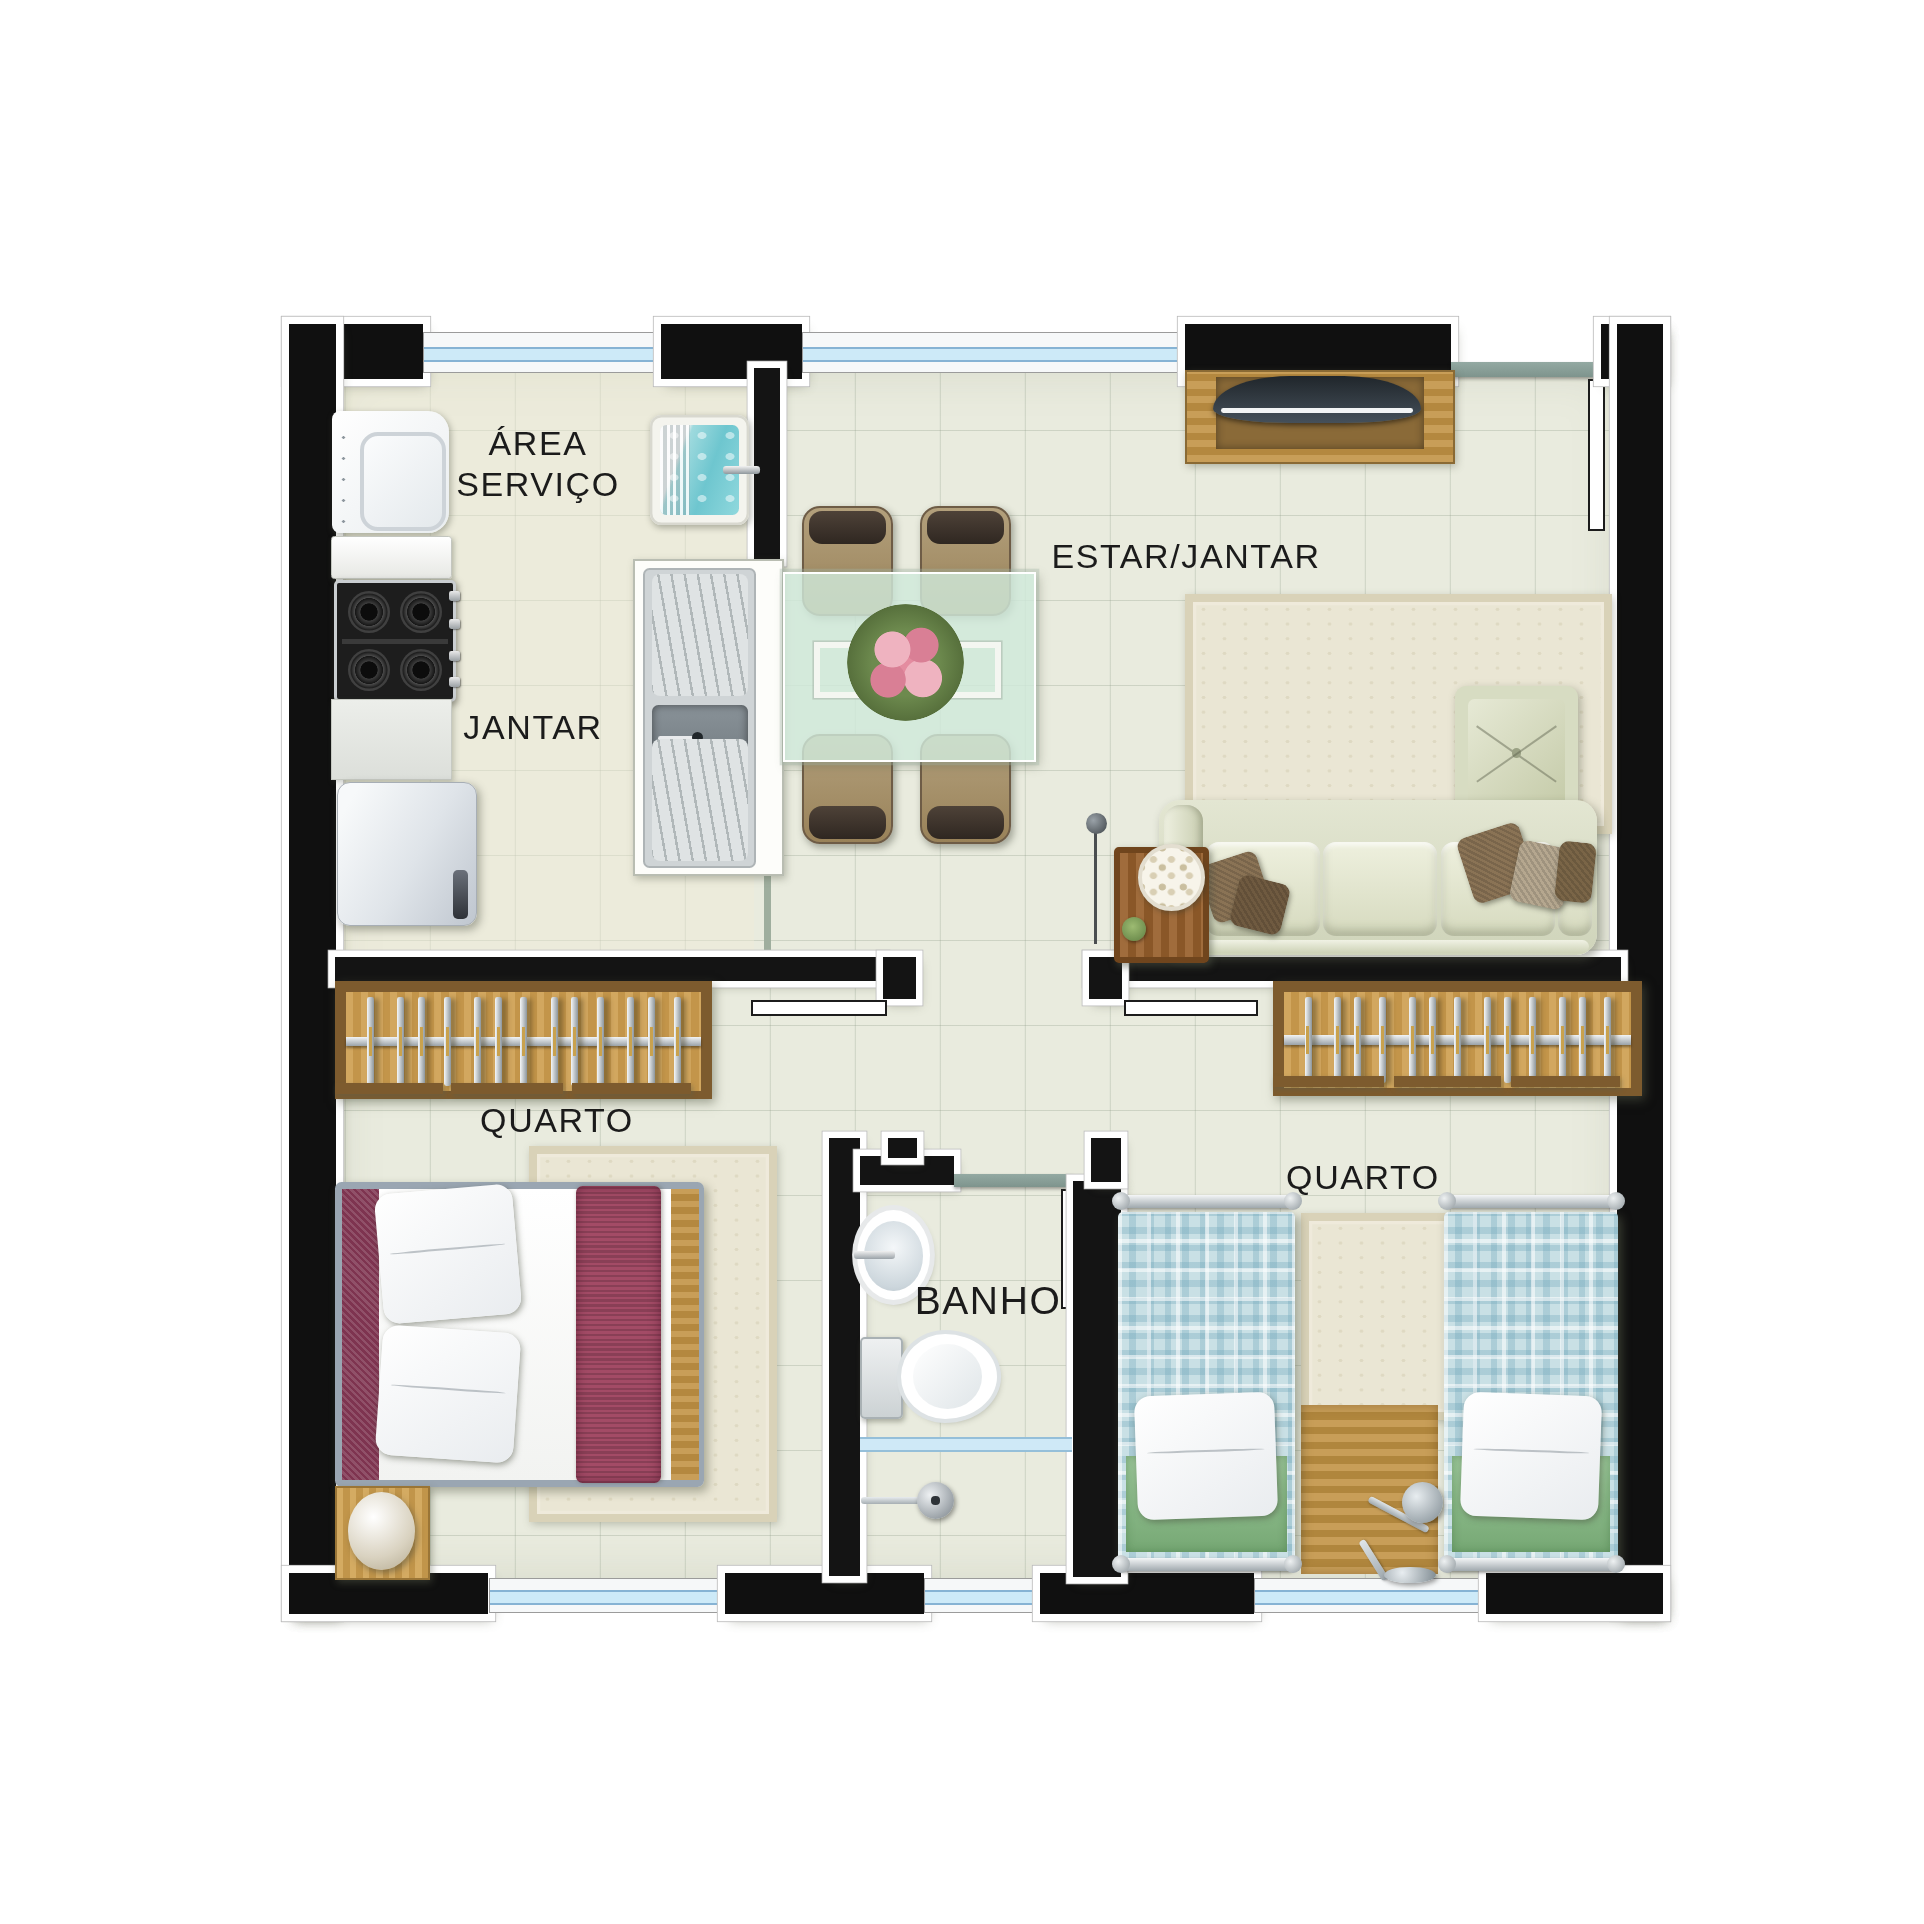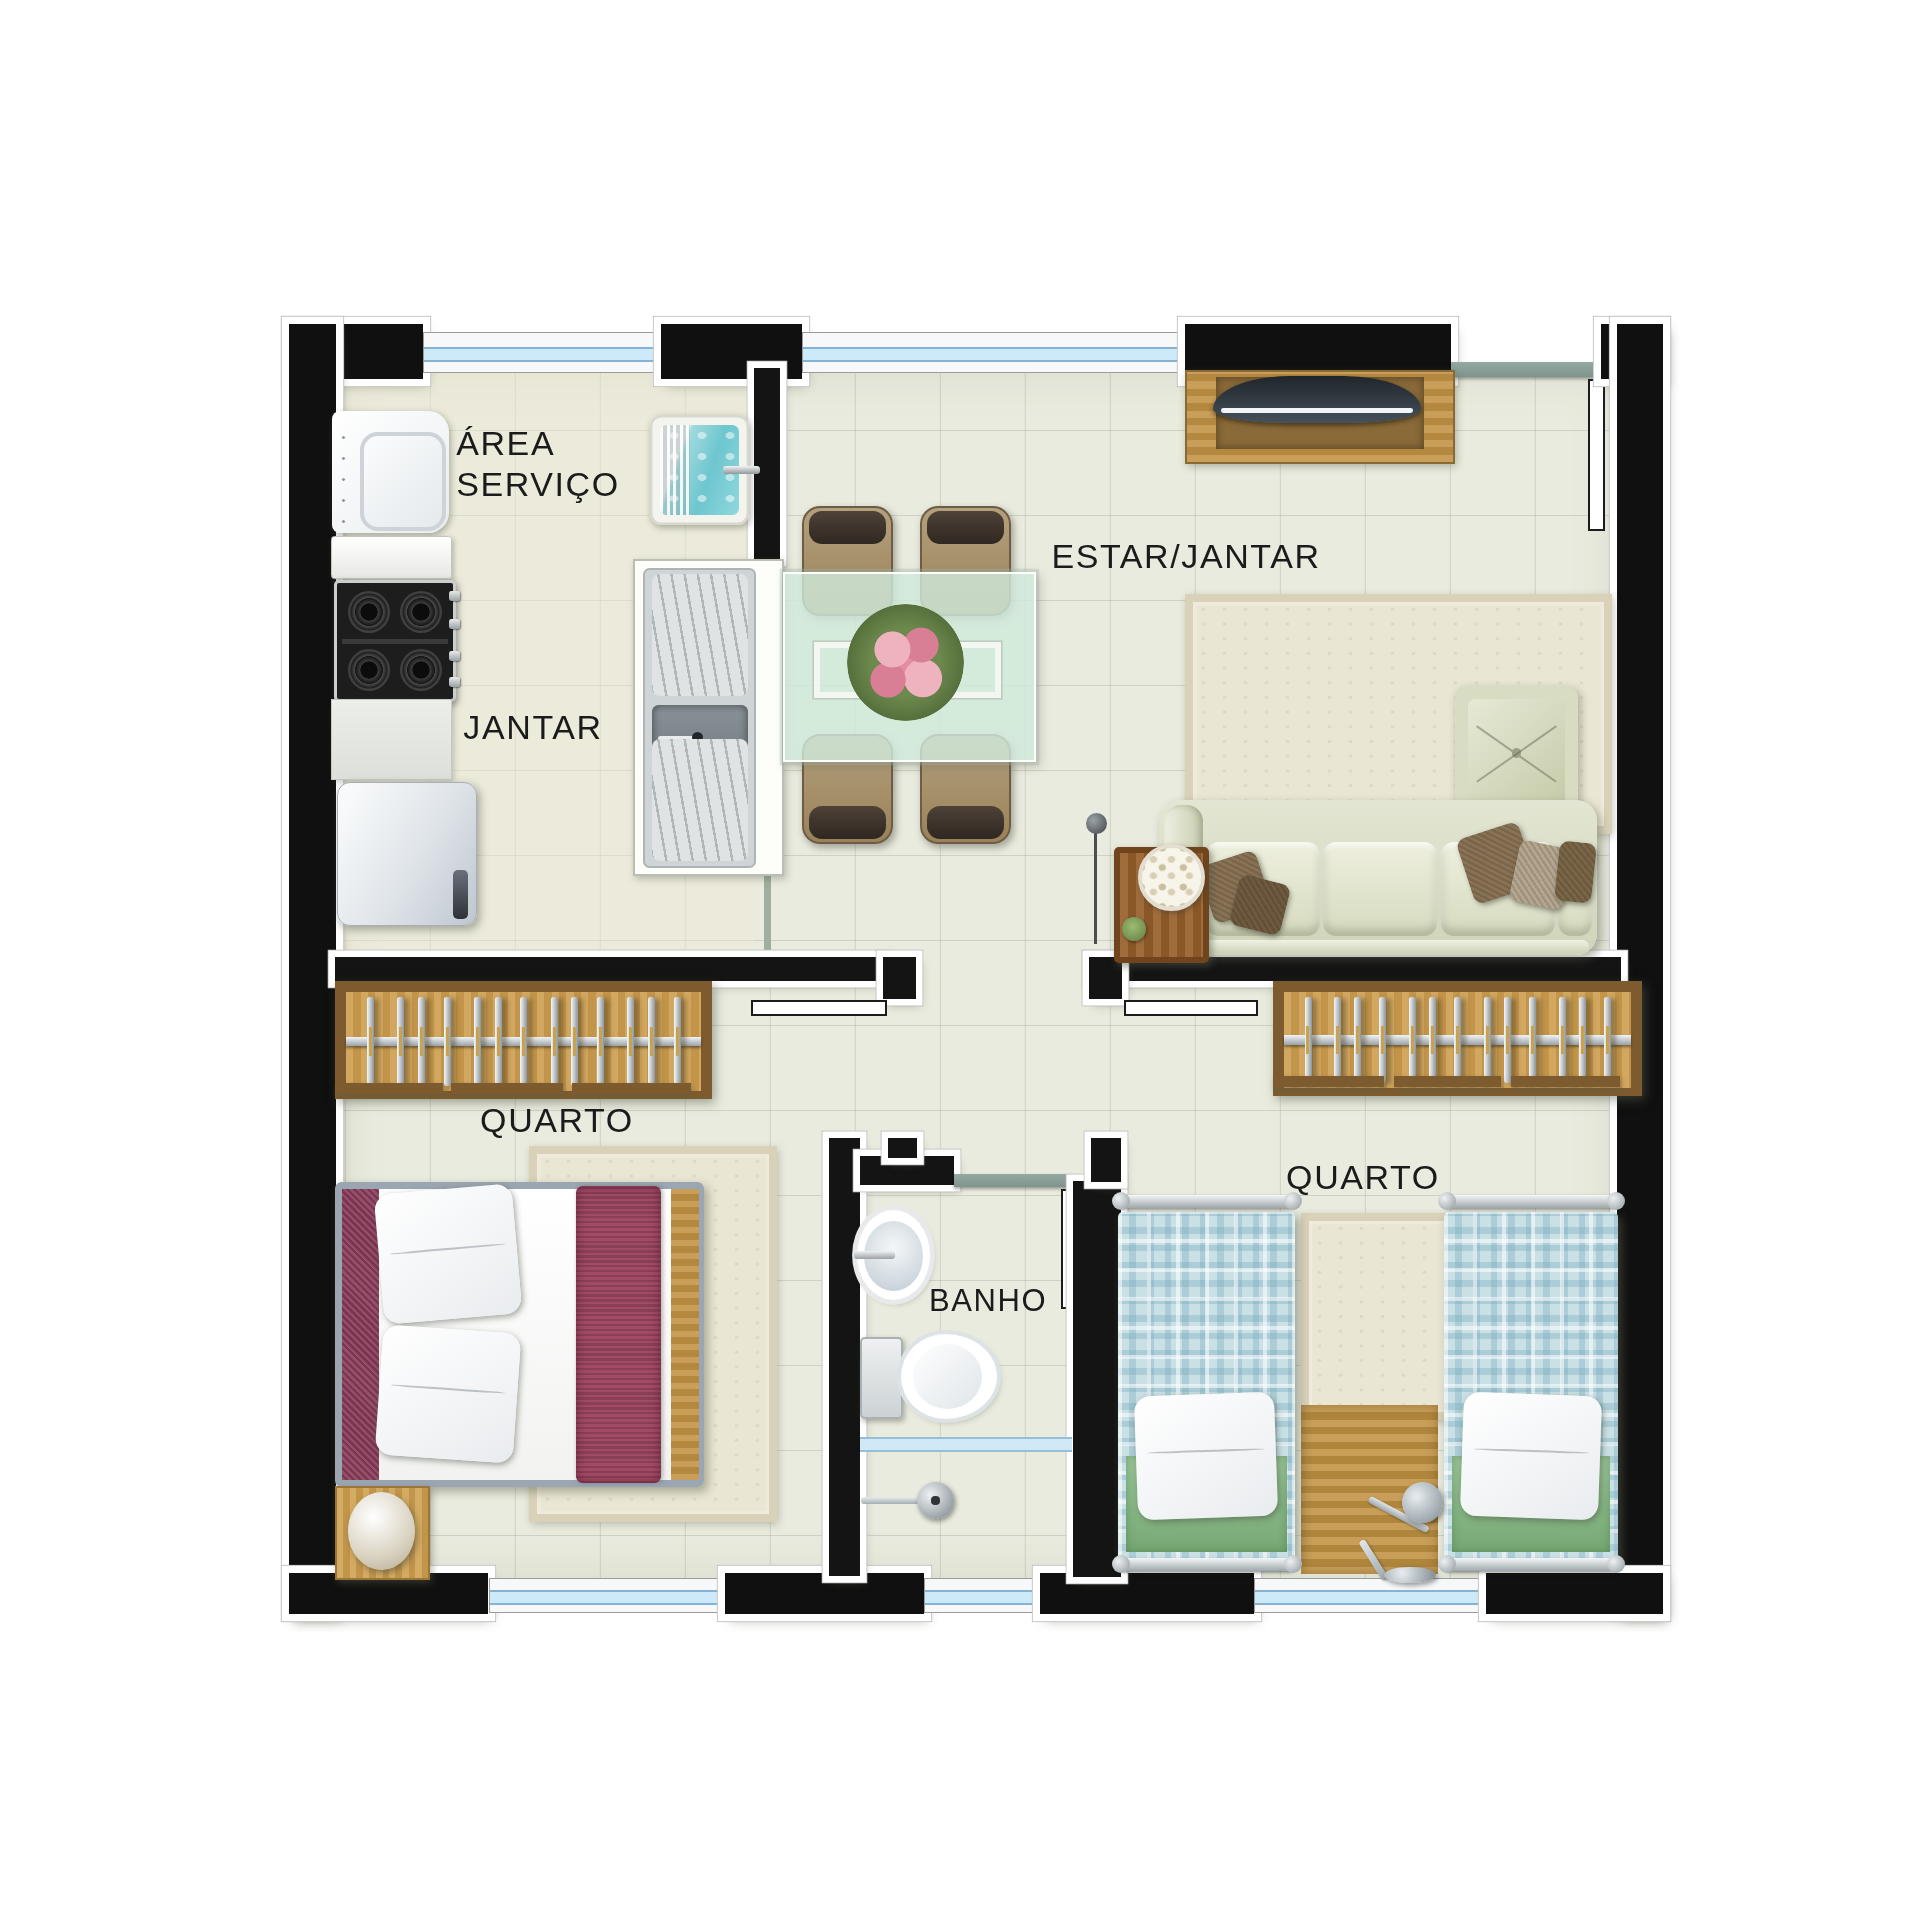--- a/index.html
+++ b/index.html
@@ -19,21 +19,21 @@
   
   .wall{background:#101010;box-shadow:0 0 0 7.3px #ffffff,0 0 0 8.1px #b9b9b9,4.9px 6.5px 11.4px rgba(90,95,75,.45);}
   .iwall{background:#141414;box-shadow:0 0 0 6.5px #ffffff,0 0 0 7.3px #bdbdbd,4.1px 5.7px 9.8px rgba(90,95,75,.4);}
   .window{background:#f6f8f9;border:1.6px solid #9b9b9b;}
   .window .pane{position:absolute;left:0;right:0;top:50%;height:11.4px;margin-top:-5.7px;
       background:var(--windowblue);border-top:2.4px solid #86b3d4;border-bottom:2.4px solid #86b3d4;}
   .lintel{background:linear-gradient(#93a9a2,#7e948d);box-shadow:0 1.6px 3.3px rgba(0,0,0,.35);}
   .leaf{background:#ffffff;border:2.4px solid #1c1c1c;}
 
   
-  .lbl{color:#1b1b1b;font-size:34px;letter-spacing:1.6px;white-space:nowrap;transform:translate(-50%,-50%);line-height:41px;}
+  .lbl{color:#1b1b1b;font-size:34px;letter-spacing:1.6px;white-space:nowrap;transform:translate(-50%,-50%);text-align:center;line-height:41px;}
   .rug{background:#eae6d4;border:8.1px solid #d9d2b8;box-shadow:inset 0 0 0 3.3px #efeadb,2.4px 3.3px 8.1px rgba(90,95,75,.35);
        background-image:radial-gradient(rgba(200,192,160,.35) 1.6px,transparent 2.4px);background-size:21px 14.7px;}
 
   
   #washer{background:linear-gradient(135deg,#ffffff,#e9edef);border-radius:8.1px 21px 21px 8.1px;box-shadow:1.6px 2.4px 6.5px rgba(80,85,70,.4);}
   #washer .door{position:absolute;left:28px;top:21px;width:78px;height:91px;border:4.1px solid #cdd3d8;border-radius:18px;background:linear-gradient(135deg,#fbfcfd,#e4e9ec);}
   #washer .knobs{position:absolute;left:8.1px;top:16.3px;width:6.5px;height:98px;
       background:radial-gradient(circle 3.3px,#8e979e 40%,transparent 45%);background-size:6.5px 21px;background-repeat:repeat-y;}
   #shelf{background:linear-gradient(#ffffff,#e7e8e4);border:1.6px solid #c3c6bf;border-radius:3.3px;box-shadow:1.6px 2.4px 5.7px rgba(80,85,70,.35);}
   #stove{background:#1d1d1d;border:3.3px solid #caced1;border-radius:4.9px;box-shadow:1.6px 2.4px 6.5px rgba(60,60,50,.5);}
@@ -393,16 +393,16 @@
   <div class="abs dlamp-head" style="left:1384px;top:1567px;width:52px;height:16.3px;border-radius:50%;"></div>
 
   <div class="abs lbl" style="left:538px;top:464px;">
     <div>ÁREA</div>
     <div>SERVIÇO</div>
   </div>
   <div class="abs lbl" style="left:533px;top:727px;">JANTAR</div>
   <div class="abs lbl" style="left:1186px;top:556px;">ESTAR/JANTAR</div>
   <div class="abs lbl" style="left:557px;top:1120px;">QUARTO</div>
   <div class="abs lbl" style="left:1363px;top:1177px;">QUARTO</div>
-  <div class="abs lbl" style="left:988px;top:1300px;font-size:31px;">BANHO</div>
+  <div class="abs lbl" style="left:988px;top:1300px;font-size:39px;">BANHO</div>
 
 </div>
 
 
 </body></html>

